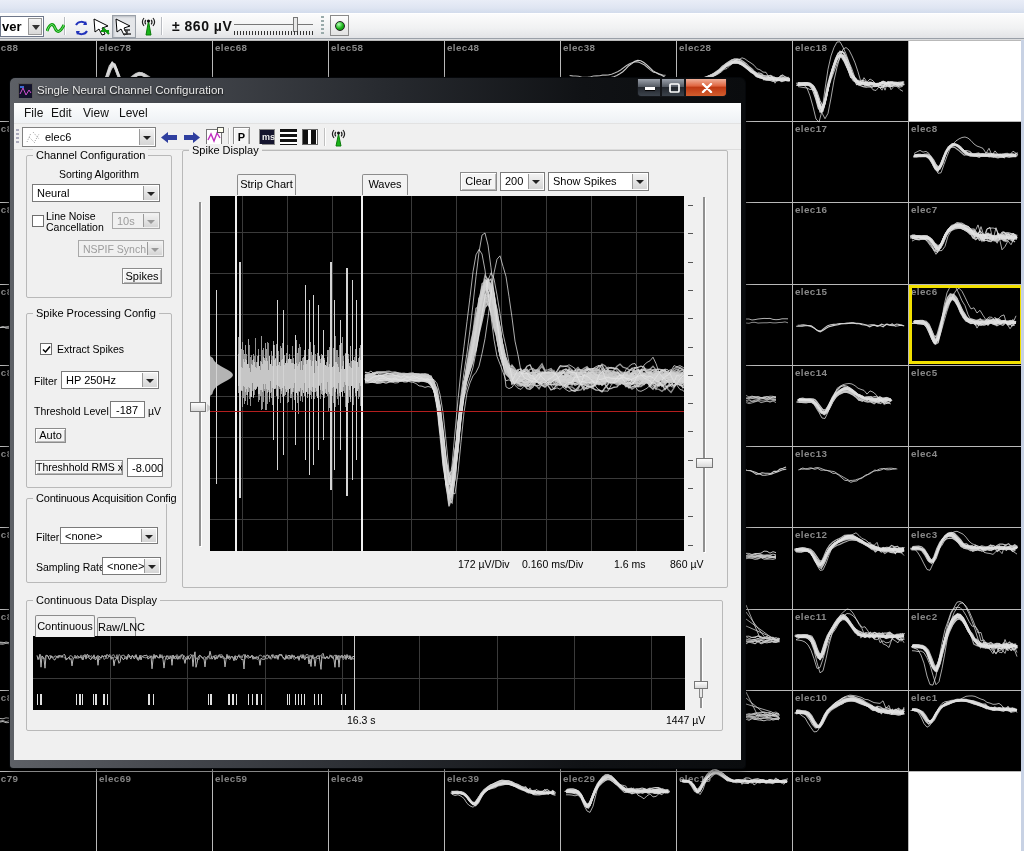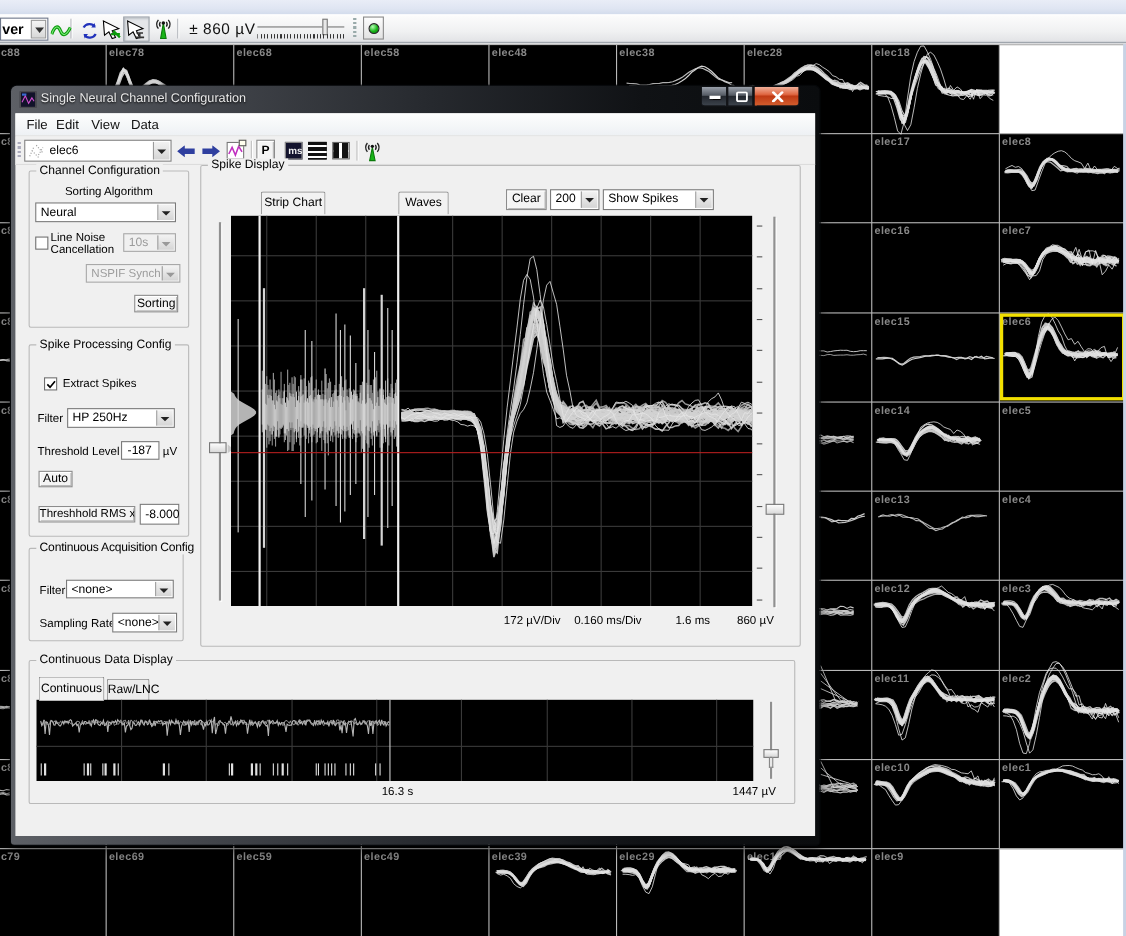--- a/index.html
+++ b/index.html
@@ -7,21 +7,21 @@
 .txt{font-size:11px;color:#000;white-space:nowrap}
 
 #topbar{left:0;top:0;width:1024px;height:40px;
  background:linear-gradient(180deg,#e9edf7 0%,#dfe5f2 20%,#d3dcec 32%,#fdfdfd 34%,#f7f7f7 60%,#e9eaec 92%,#d8d9db 100%)}
 #topbar .band{position:absolute;left:0;top:13px;width:1024px;height:26px;
  background:linear-gradient(180deg,#fcfcfc,#f0f1f2 60%,#e2e3e6 100%);border-top:1px solid #fff;border-bottom:1px solid #9aa0a8}
 .tsep{position:absolute;top:17px;width:1px;height:18px;background:#b9bcc1;box-shadow:1px 0 0 #fff}
 #topcombo{left:0;top:16px;width:44px;height:21px;background:#fff;border:1px solid #6e778a}
 #topcombo .ar{position:absolute;right:1px;top:1px;bottom:1px;width:14px;background:linear-gradient(#f4f4f4,#d8d8d8);border:1px solid #9a9a9a}
 #topcombo .ar:after{content:"";position:absolute;left:3px;top:6px;border:4px solid transparent;border-top:5px solid #333}
-#pm860{left:172px;top:18px;font-size:14px;font-weight:normal;color:#111;letter-spacing:0.5px}
+#pm860{left:172px;top:18px;font-size:14px;font-weight:bold;color:#111;letter-spacing:0.5px}
 #tslider .line{position:absolute;left:234px;top:24px;width:79px;height:1px;background:#777}
 #tslider .hnd{position:absolute;left:293px;top:17px;width:5px;height:15px;background:#e8e8e8;border:1px solid #777}
 #tgrip{left:321px;top:16px;width:3px;height:20px;background-image:repeating-linear-gradient(180deg,#9aa 0 2px,transparent 2px 4px)}
 #tled{left:330px;top:15px;width:19px;height:21px;background:linear-gradient(#fdfdfd,#e2e2e2);border:1px solid #8a8a8a}
 #tled i{position:absolute;left:3.5px;top:4.5px;width:10px;height:10px;border-radius:50%;
  background:radial-gradient(circle at 35% 30%,#b4ffb4,#18b418 55%,#0a7a0a);border:1px solid #222}
 
 #dlg{left:10px;top:78px;width:735px;height:690px}
 #dlgframe{position:absolute;inset:0;border-radius:5px 5px 3px 3px;
  background:linear-gradient(90deg,#5d6066 0%,#44474d 22%,#26292e 52%,#101215 78%,#0a0c0e 100%);
@@ -500,21 +500,21 @@
     <div id="bcls" class="cap">
       <svg style="position:absolute;left:15px;top:4px" width="12" height="10" viewBox="0 0 12 10">
         <path d="M2,1 L10,9 M10,1 L2,9" stroke="#fff" stroke-width="2.4" stroke-linecap="round"></path>
       </svg>
     </div>
     <div id="client">
       <div id="menubar">
         <span style="left:10px">File</span>
         <span style="left:37px">Edit</span>
         <span style="left:69px">View</span>
-        <span style="left:105px">Data</span>
+        <span style="left:105px">Level</span>
       </div>
       <div id="dtoolbar">
         <div class="abs" style="left:2px;top:5px;width:3px;height:16px;background-image:repeating-linear-gradient(180deg,#aab 0 2px,transparent 2px 4px)"></div>
         <div id="dcombo">
           <svg style="position:absolute;left:3px;top:3px" width="14" height="13" viewBox="0 0 14 13">
             <path d="M1,11 L5,2 M3,6 L9,12 M7,1 L13,8 M9,10 L13,3" stroke="#999" stroke-width="1" fill="none" stroke-dasharray="1,1.5"></path>
           </svg>
           <span style="position:absolute;left:22px;top:3px;font-size:11px">elec6</span>
           <span class="ar"></span>
         </div>
@@ -551,21 +551,21 @@
         <div class="cb" style="left:5px;top:59px"></div>
         <div class="lbl" style="left:19px;top:55px;line-height:11px">Line Noise<br>Cancellation</div>
         <div class="combo dis" style="left:85px;top:56px;width:48px;height:17px">
           <span>10s</span>
           <span class="ar"></span>
         </div>
         <div class="combo dis" style="left:51px;top:84px;width:86px;height:17px">
           <span style="font-size:10.5px">NSPIF Synch</span>
           <span class="ar"></span>
         </div>
-        <div class="btn" style="left:95px;top:112px;width:40px;height:16px;line-height:14px">Sorting</div>
+        <div class="btn" style="left:95px;top:112px;width:40px;height:16px;line-height:14px">Spikes</div>
       </div>
       <div class="grp" style="left:12px;top:210px;width:146px;height:175px">
         <b>Spike Processing Config</b>
         <div class="cb" style="left:13px;top:29px">
           <svg width="10" height="10" viewBox="0 0 10 10" style="position:absolute;left:1px;top:1px">
             <path d="M1,4.5 L3.5,7 L8,1.5" stroke="#000" stroke-width="1.5" fill="none"></path>
           </svg>
         </div>
         <div class="lbl" style="left:30px;top:29px">Extract Spikes</div>
         <div class="lbl" style="left:7px;top:61px">Filter</div>

